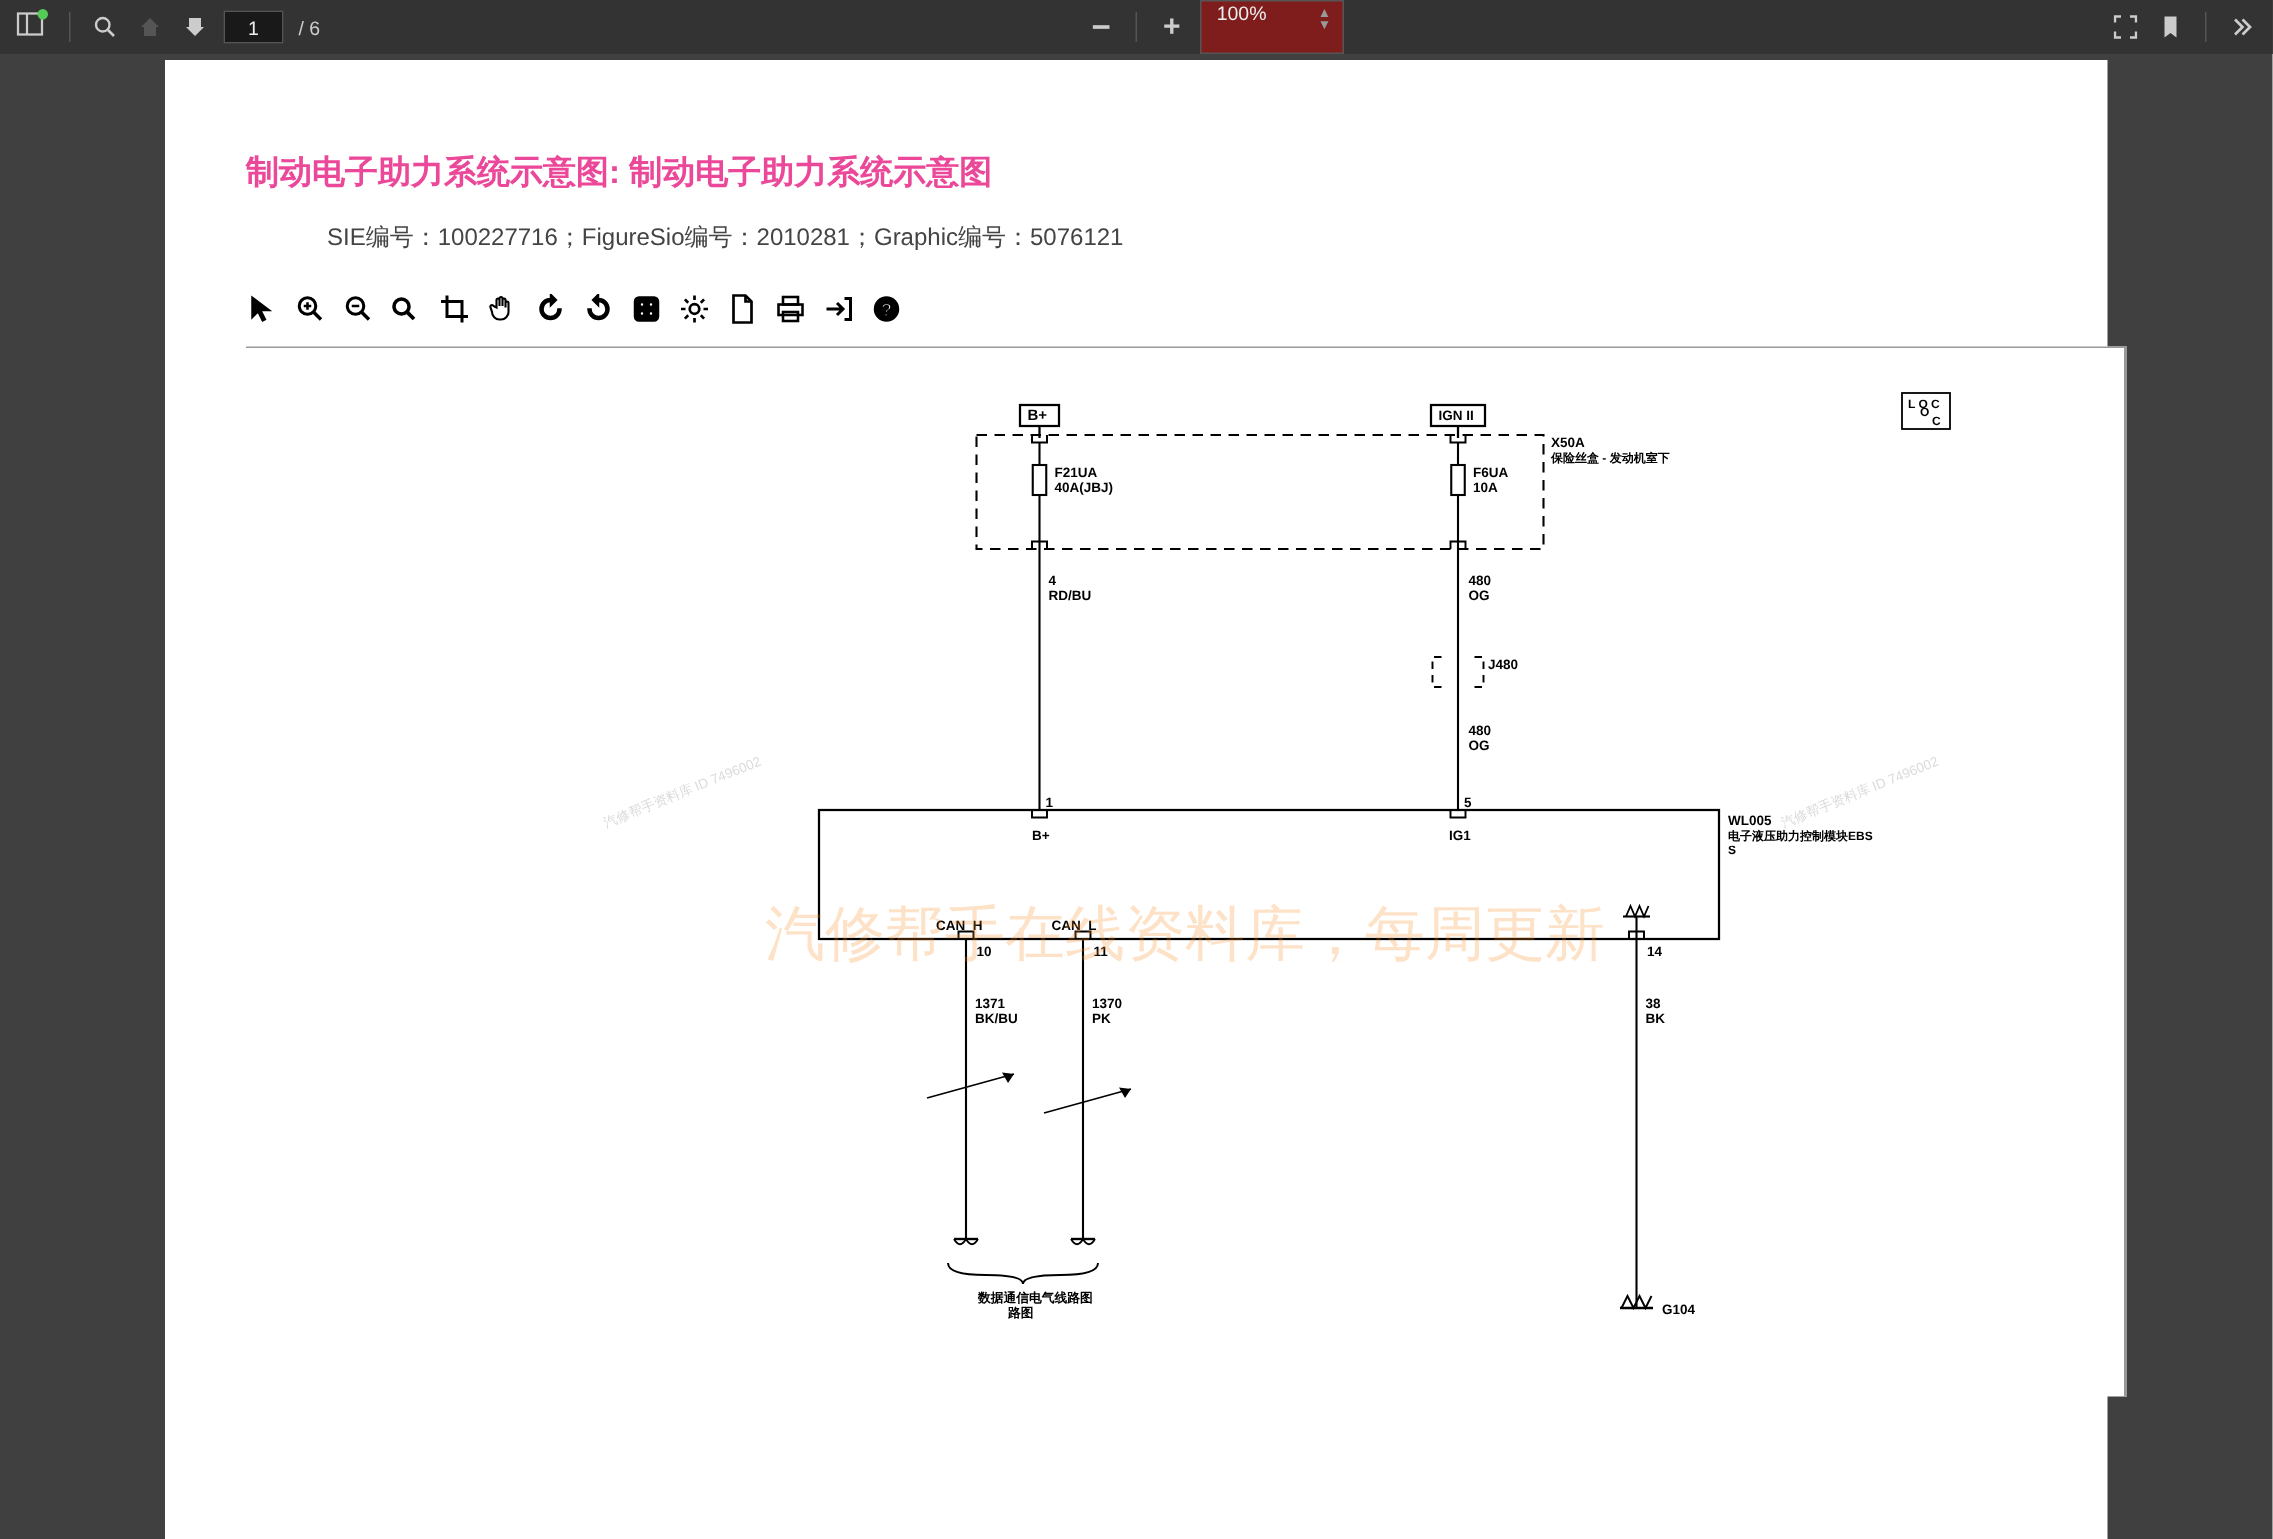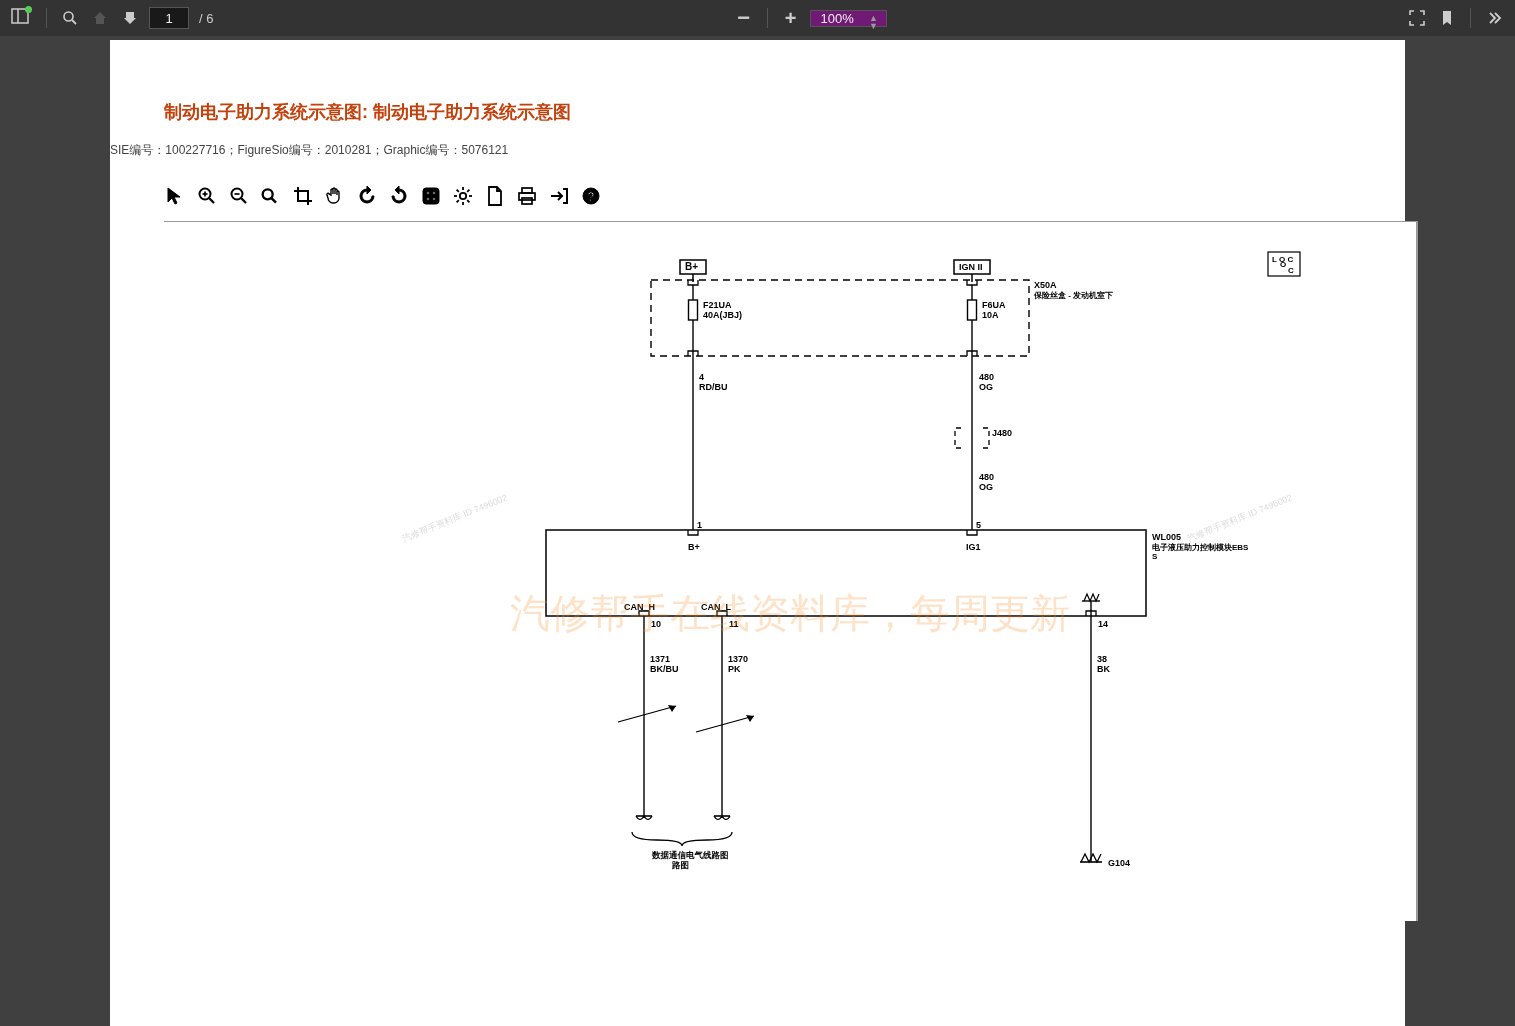--- a/index.html
+++ b/index.html
@@ -8,30 +8,30 @@
 
 .pdf-toolbar { height:36px; background:#333; display:flex; align-items:center; padding:0 10px; gap:8px; color:#e0e0e0; font-size:13px; }
 .pdf-toolbar .sidebar-btn { width:24px; height:24px; position:relative; cursor:pointer; }
 .pdf-toolbar .sidebar-btn svg { width:20px; height:20px; fill:#ccc; }
 .pdf-toolbar .sidebar-btn .dot { position:absolute; top:0; right:2px; width:7px; height:7px; background:#5c5; border-radius:50%; }
 .pdf-toolbar .icon-btn { width:22px; height:22px; cursor:pointer; display:flex; align-items:center; justify-content:center; color:#ccc; }
 .pdf-toolbar .icon-btn svg { width:16px; height:16px; fill:#ccc; }
 .pdf-toolbar input.page-num { width:40px; height:22px; background:#191919; border:1px solid #555; color:#eee; text-align:center; font-size:13px; padding:0; }
 .pdf-toolbar .page-count { color:#ccc; margin-left:2px; }
 .pdf-toolbar .spacer { flex:1; }
-.pdf-toolbar .zoom-select { height:17px; background:#701a75; border:1px solid #555; color:#eee; font-size:13px; padding:0 32px 0 10px; position:relative; cursor:pointer; }
+.pdf-toolbar .zoom-select { height:36px; background:#7f1d1d; border:1px solid #555; color:#eee; font-size:13px; padding:0 51px 0 10px; position:relative; cursor:pointer; }
 .pdf-toolbar .zoom-select .arrows { position:absolute; right:8px; top:3px; font-size:9px; line-height:8px; color:#999; }
 .pdf-toolbar .sep { width:1px; height:20px; background:#555; margin:0 4px; }
 
 
 .page-wrap { position:absolute; top:36px; left:0; right:0; bottom:0; overflow:auto; background:#404040; }
 .page { width:1295px; min-height:990px; margin:4px auto 20px; background:#fff; padding:40px 0 20px; position:relative; }
 
-.title { color:#c2410c; font-size:18px; font-weight:bold; margin:20px 0 18px 54px; }
-.subline { color:#444; font-size:12px; }
+.title { color:#ec4899; font-size:22px; font-weight:bold; margin:20px 0 18px 54px; }
+.subline { color:#444; font-size:16px; margin-left:108px; }
 
 
 .doc-tools { display:flex; gap:10px; margin:26px 0 14px 54px; align-items:center; }
 .doc-tools .t { width:22px; height:22px; display:flex; align-items:center; justify-content:center; cursor:pointer; }
 .doc-tools .t svg { width:20px; height:20px; fill:#000; stroke:#000; }
 
 
 .diagram-frame { margin:0 0 0 54px; border-top:1px solid #999; border-right:2px solid #999; width:1254px; height:700px; position:relative; overflow:hidden; background:#fff; }
 .diagram-frame text { font-family:Arial,"Microsoft YaHei"; }
 

